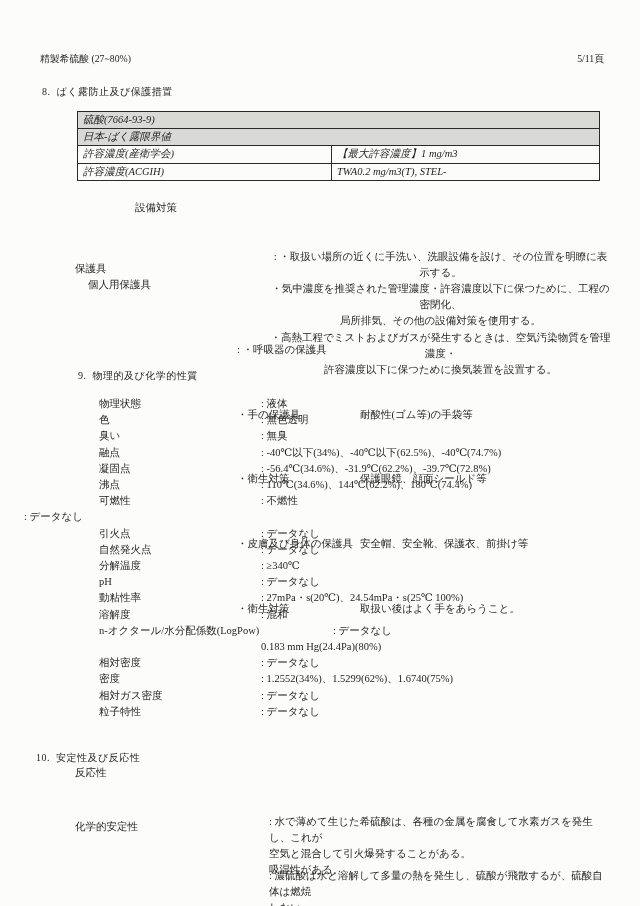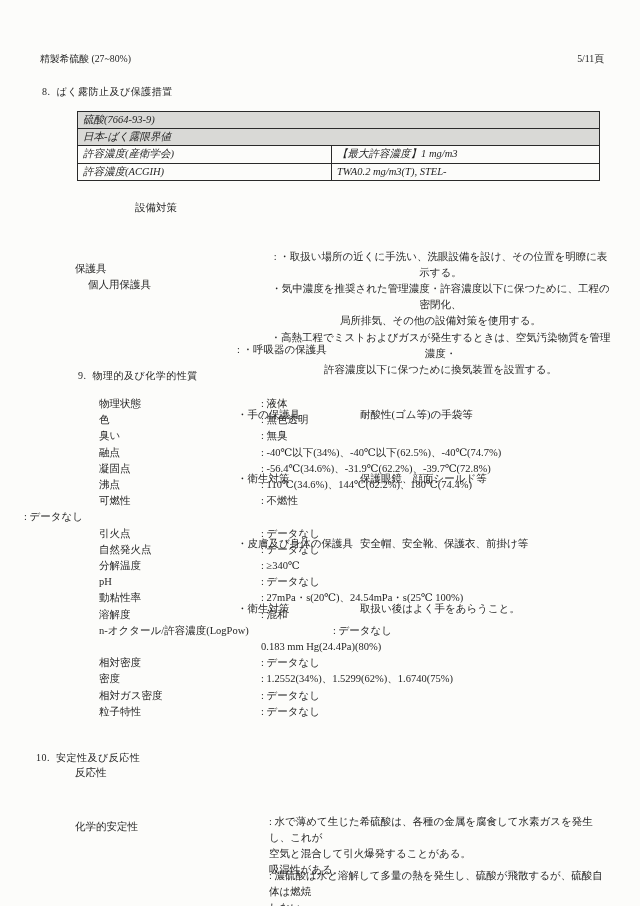--- a/index.html
+++ b/index.html
@@ -180,21 +180,21 @@
           <div class="label">動粘性率</div>
           <div class="value">: 27mPa・s(20℃)、24.54mPa・s(25℃ 100%)</div>
         </div>
 
         <div class="kv">
           <div class="label">溶解度</div>
           <div class="value">: 混和</div>
         </div>
 
         <div class="kv">
-          <div class="label">n-オクタール/許容濃度(LogPow)</div>
+          <div class="label">n-オクタール/水分配係数(LogPow)</div>
           <div class="value">: データなし</div>
         </div>
 
 
         <div class="kv">
           <div class="label"></div>
           <div class="value">0.183 mm Hg(24.4Pa)(80%)</div>
         </div>
 
         <div class="kv">

